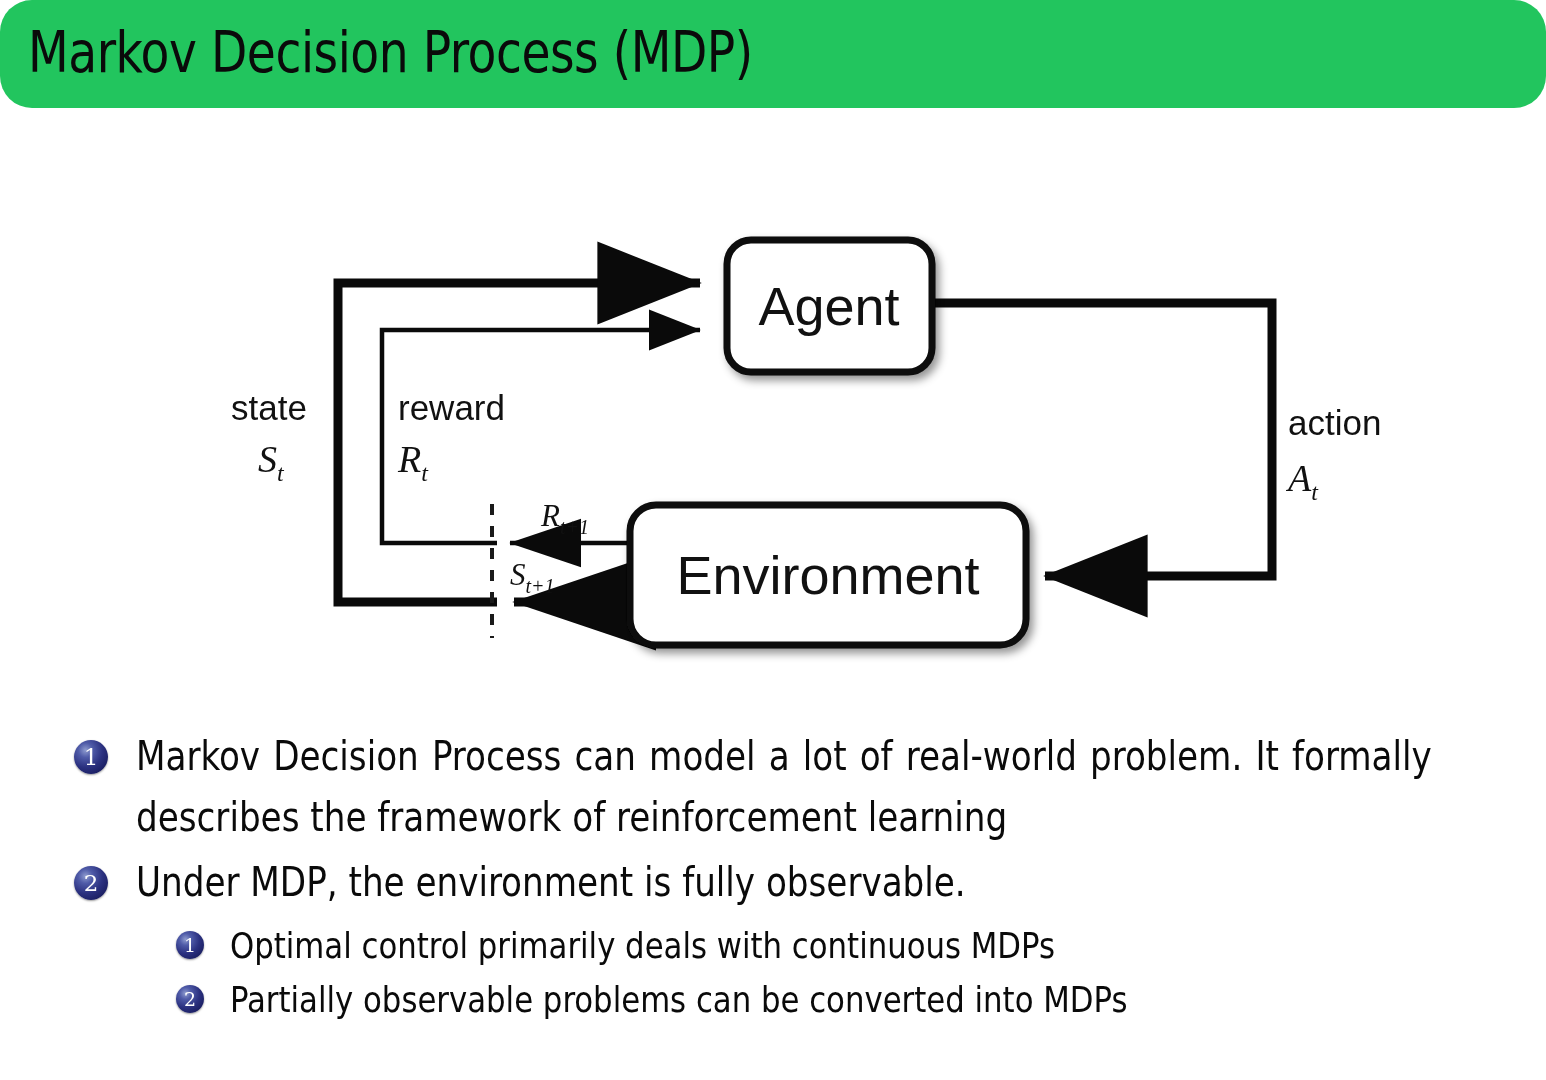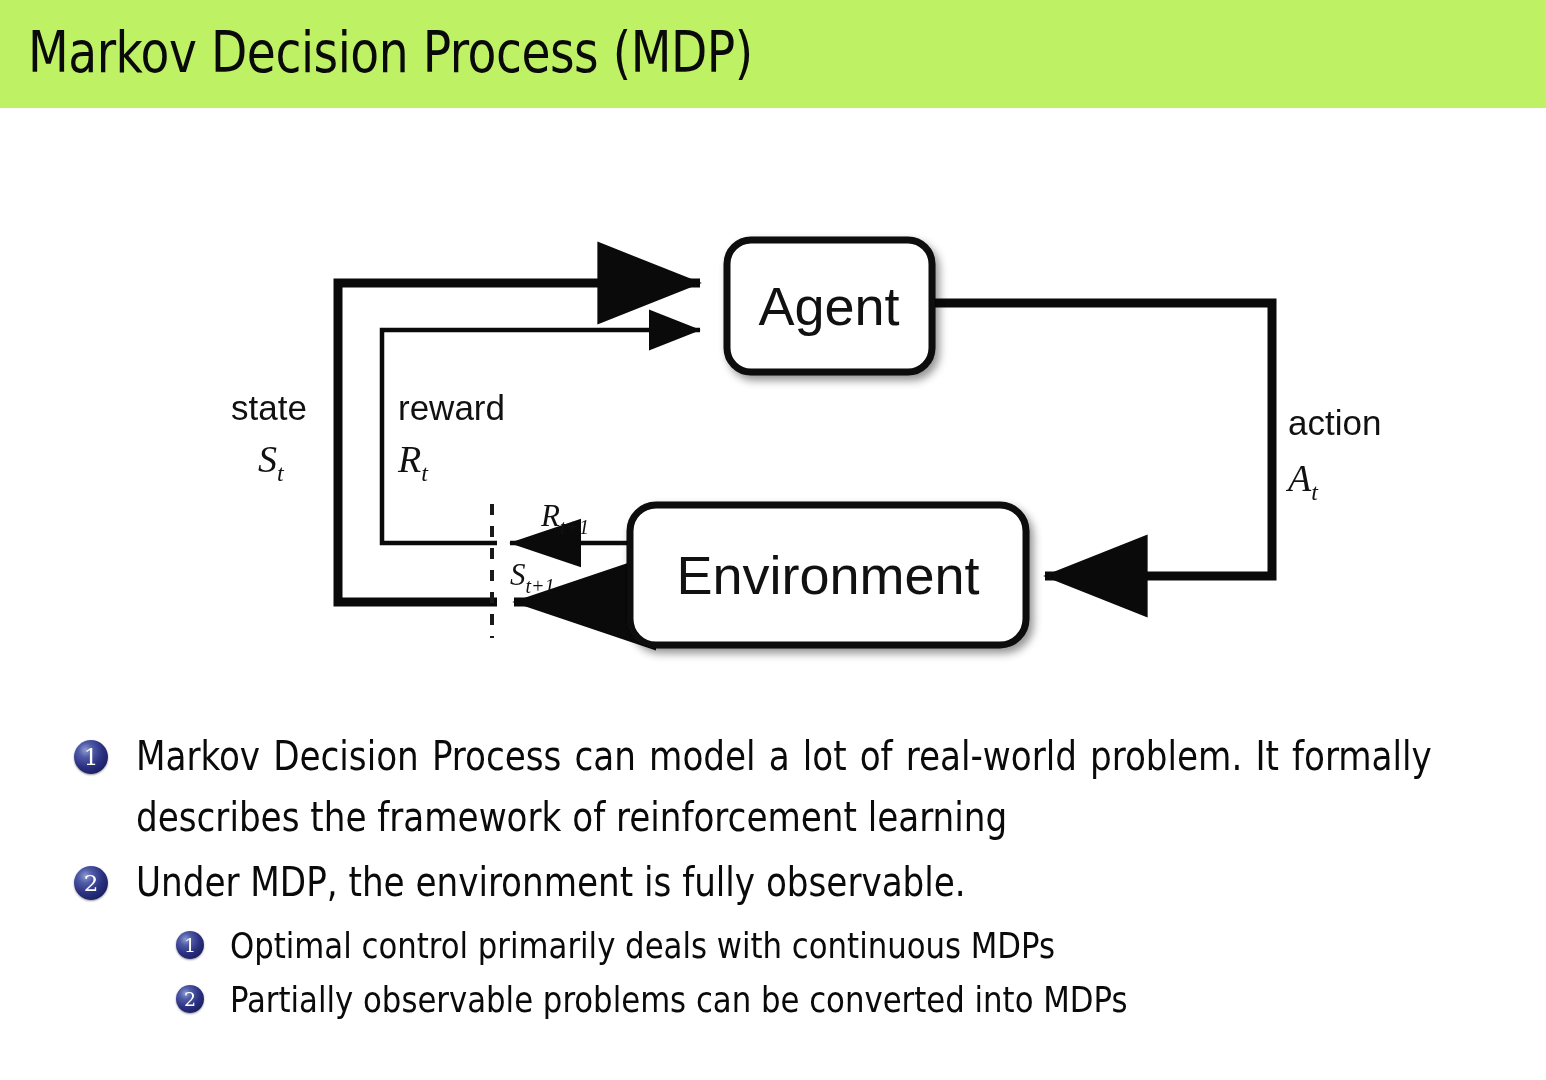--- a/index.html
+++ b/index.html
@@ -15,21 +15,22 @@
     font-family: "DejaVu Sans", sans-serif;
     -webkit-font-smoothing: antialiased;
   }
 
   
   #header-band {
     position: absolute;
     left: 0; top: 0;
     width: 1546px;
     height: 108px;
-    background: #bef264;
+    background: #22c55e;
+    border-radius: 32px;
   }
   #slide-title {
     position: absolute;
     left: 28px;
     top: 17px;
     font-family: "DejaVu Sans Condensed", "Liberation Sans Narrow", "Liberation Sans", sans-serif;
     font-size: 57px;
     line-height: 70px;
     letter-spacing: -0.5px;
     color: #0a0a0a;

